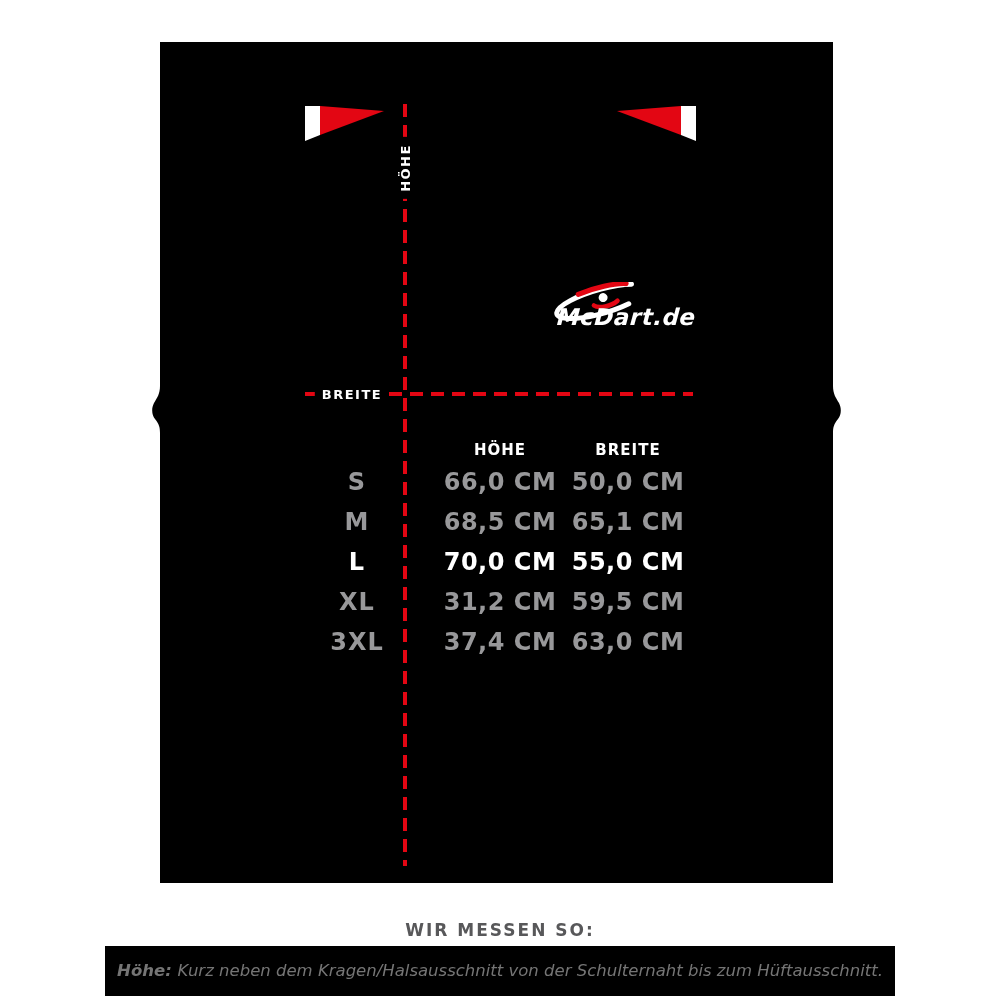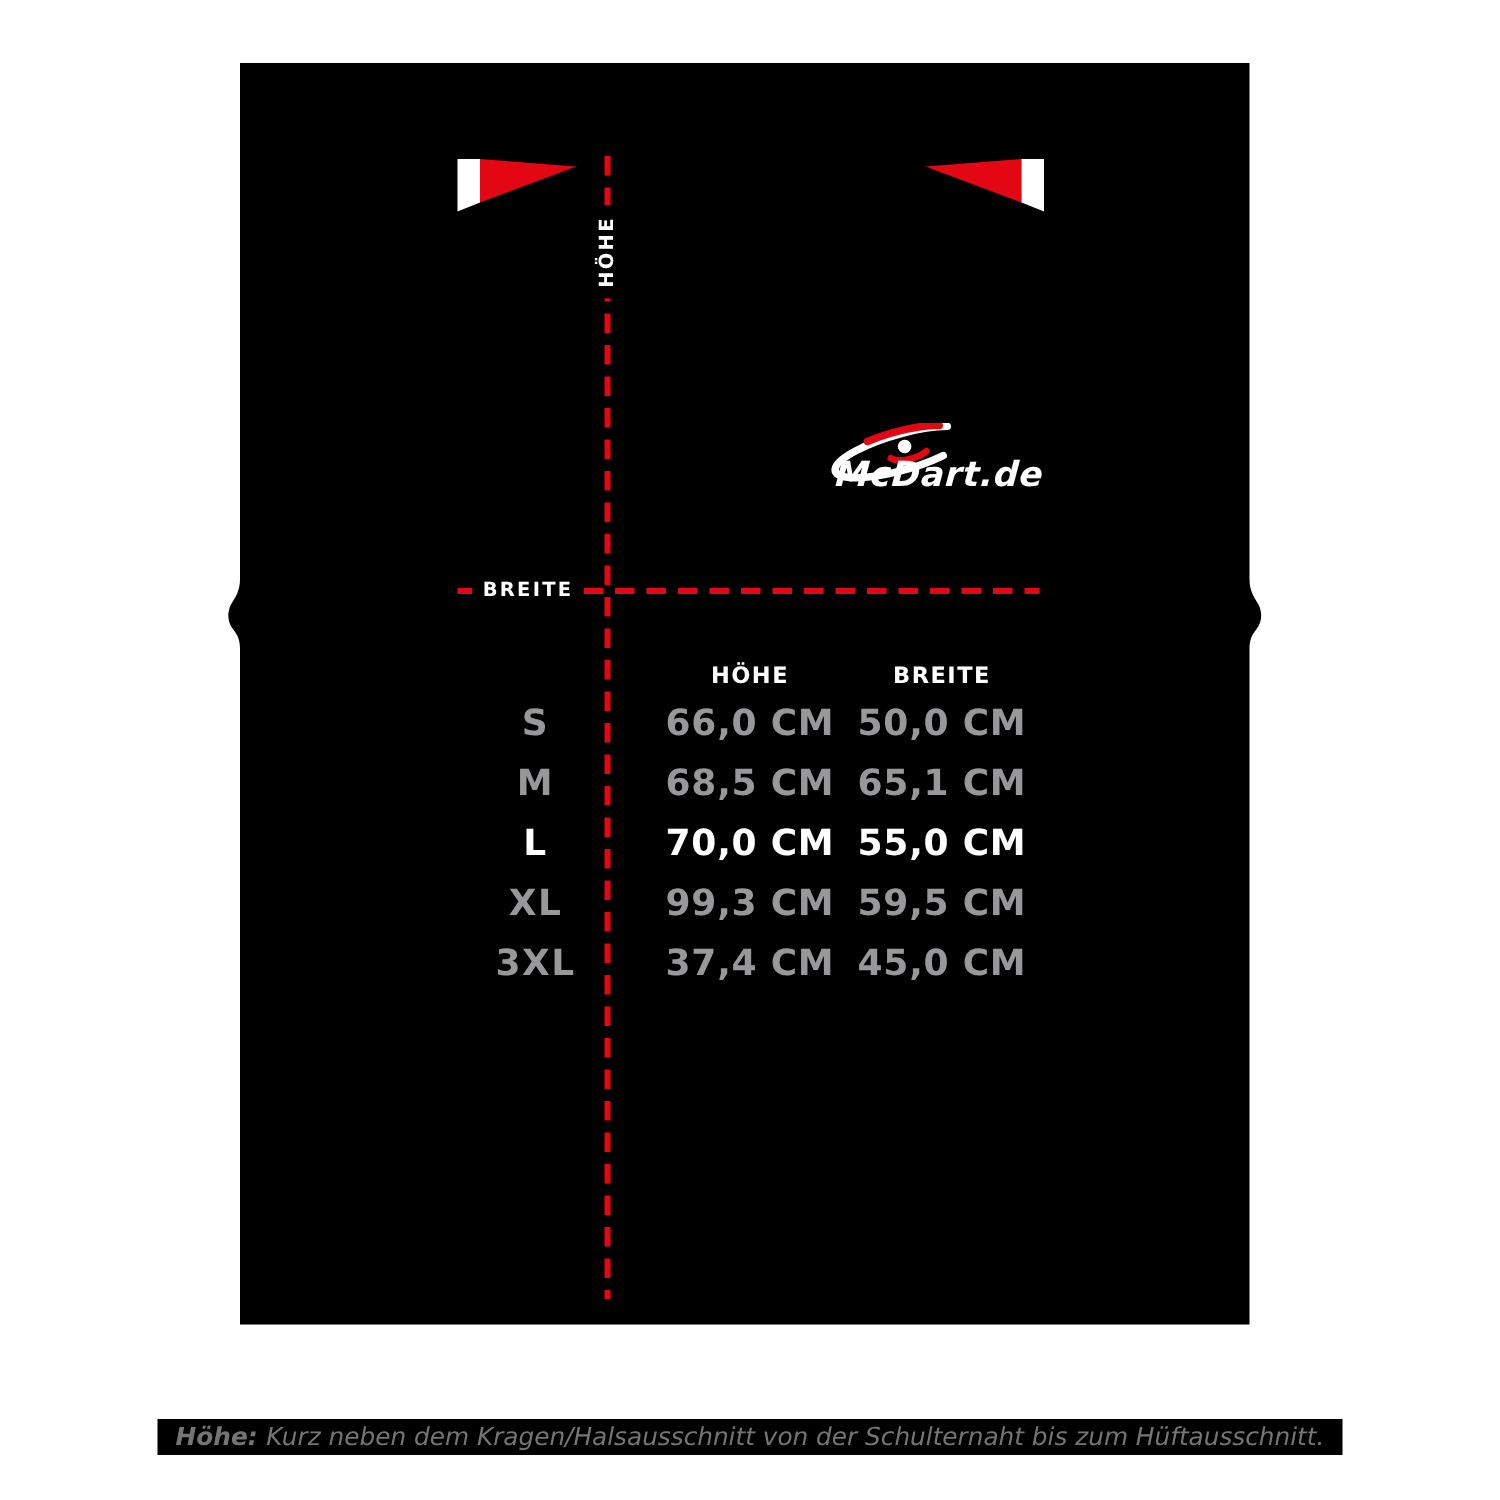--- a/index.html
+++ b/index.html
@@ -57,21 +57,21 @@
   .rows .trow:first-child{margin-top:4px}
 
   
   .footer-headline{
     position:absolute;left:0;top:920px;width:1000px;text-align:center;
     font-size:17px;font-weight:bold;color:var(--headline);letter-spacing:2px;
   }
   .footer-notes{position:absolute;left:0;top:946px;width:1000px;text-align:center}
   .note-line{
     display:table;margin:0 auto;background:var(--black);color:var(--footnote);
-    font-style:italic;font-size:16.5px;line-height:20px;padding:2px 12px;white-space:nowrap;
+    font-style:italic;font-size:16.5px;line-height:20px;padding:15px 12px;white-space:nowrap;
   }
   .note-label{font-weight:bold;margin-right:.35em}
 </style>
 </head>
 <body>
 
 <div class="stage">
 
   <svg class="graphic" width="1000" height="1000" viewBox="0 0 1000 1000">
     <path class="shirt" d="M160,42 L833,42 L833,386
@@ -128,34 +128,35 @@
       <div class="trow highlight">
         <div class="c-size">L</div>
         <div class="g1"></div>
         <div class="c-hoehe">70,0 CM</div>
         <div class="g2"></div>
         <div class="c-breite">55,0 CM</div>
       </div>
       <div class="trow">
         <div class="c-size">XL</div>
         <div class="g1"></div>
-        <div class="c-hoehe">99,3 CM</div>
+        <div class="c-hoehe">31,2 CM</div>
         <div class="g2"></div>
         <div class="c-breite">59,5 CM</div>
       </div>
       <div class="trow">
         <div class="c-size">3XL</div>
         <div class="g1"></div>
         <div class="c-hoehe">37,4 CM</div>
         <div class="g2"></div>
-        <div class="c-breite">45,0 CM</div>
+        <div class="c-breite">63,0 CM</div>
       </div>
     </div>
   </div>
 
+  <div class="footer-headline">WIR MESSEN SO:</div>
 
   <div class="footer-notes">
     <div class="note-line">
       <span class="note-label">Höhe:</span>
         <span>Kurz neben dem Kragen/Halsausschnitt von der Schulternaht bis zum Hüftausschnitt.</span>
     </div>
   </div>
 
 </div>
 

